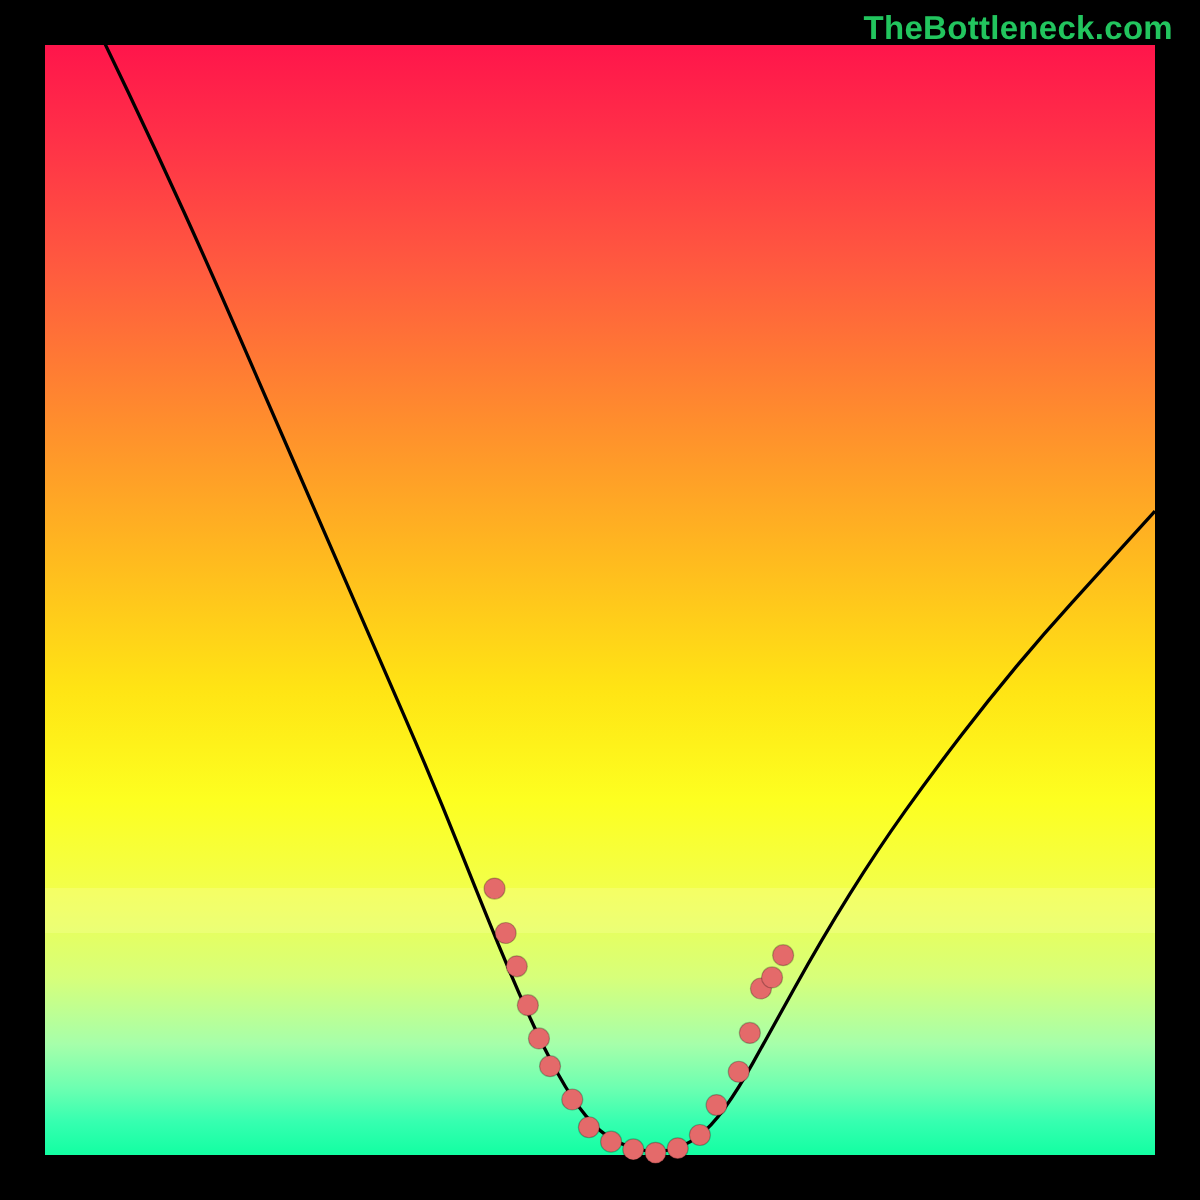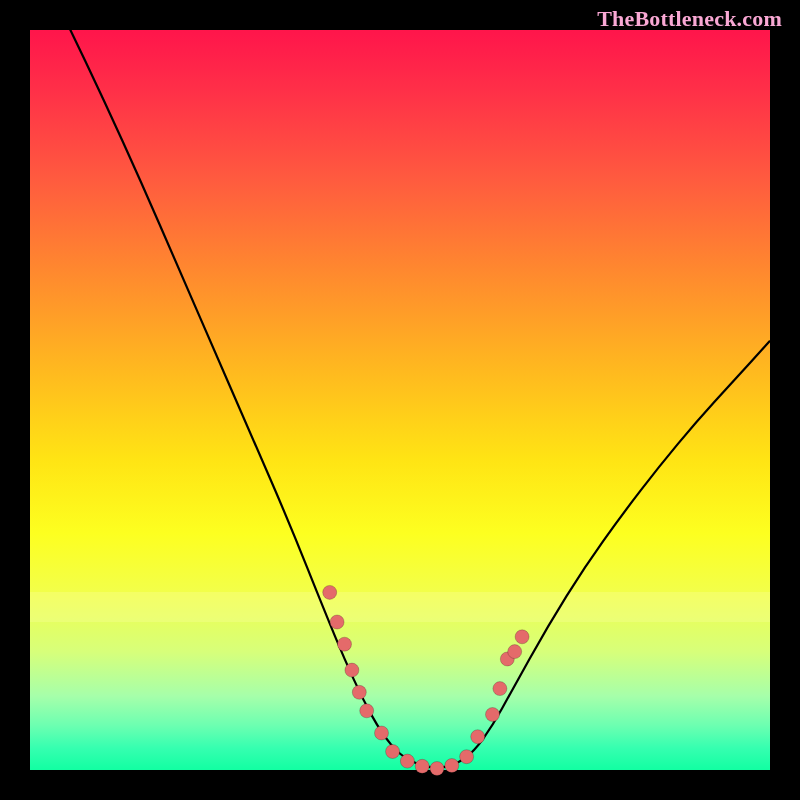--- a/index.html
+++ b/index.html
@@ -8,26 +8,25 @@
     height: 800px;
     background: #000;
     position: relative;
     overflow: hidden;
     font-family: Arial, Helvetica, sans-serif;
   }
   .watermark {
     position: absolute;
     top: 6px;
     right: 18px;
-    color: #f9a8d4;
+    color: #22c55e;
     font-size: 22px;
     font-weight: bold;
     letter-spacing: 0.2px;
     z-index: 10;
-    font-family: Liberation Serif, serif;
   }
   .plot-area {
     position: absolute;
     left: 30px;
     top: 30px;
     width: 740px;
     height: 740px;
     background: linear-gradient(to bottom,
       #ff154b 0%,
       #ff2f48 8%,

